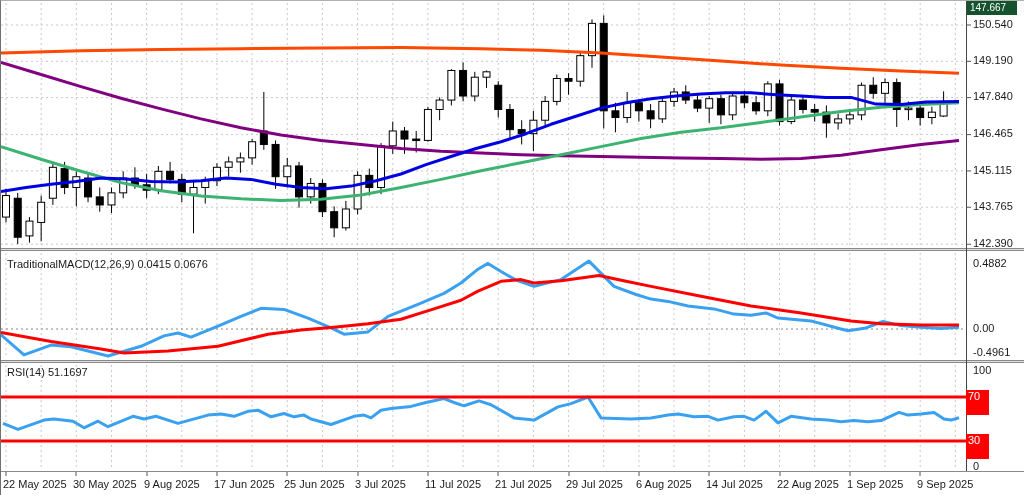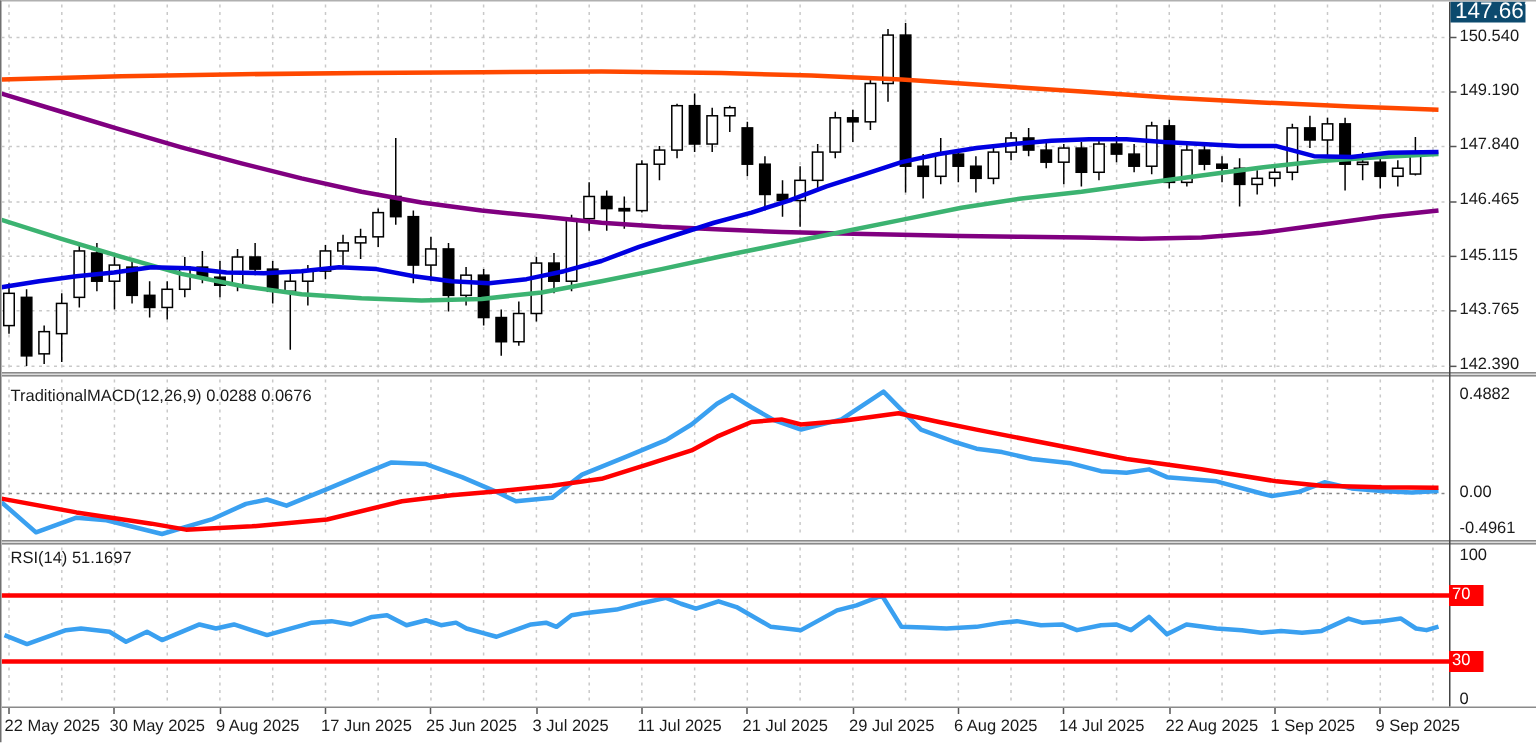--- a/index.html
+++ b/index.html
@@ -4,23 +4,23 @@
 <style>
   html,body{margin:0;padding:0;background:#fff;}
   .window{position:relative;width:1024px;height:495px;background:#ffffff;
     font-family:"Liberation Sans",sans-serif;overflow:hidden;border-top:1px solid #b0b0b0;
     border-left:1px solid #707070;box-sizing:border-box;}
   svg{position:absolute;left:0;top:0;}
   .lbl{position:absolute;font-size:11px;color:#1a1a1a;white-space:nowrap;line-height:13px;}
   .title{left:6px;top:4px;font-weight:bold;}
   .title span{margin-right:4px;}
   .axlbl{left:972px;}
-  .pricebox{position:absolute;left:966px;width:50px;height:14px;background:#0c4a6e;color:#fff;
-    font-size:15px;line-height:14px;padding-left:3px;box-sizing:border-box;z-index:5;}
-  .lvlbox{position:absolute;left:965px;width:23px;height:14px;background:#ff0000;color:#fff;
+  .pricebox{position:absolute;left:966px;width:50px;height:14px;background:#14532d;color:#fff;
+    font-size:10px;line-height:14px;padding-left:3px;box-sizing:border-box;z-index:5;}
+  .lvlbox{position:absolute;left:965px;width:23px;height:25px;background:#ff0000;color:#fff;
     font-size:11px;line-height:13px;padding-left:2px;box-sizing:border-box;z-index:4;}
   .datelbl{top:477px;}
 </style>
 </head>
 <body>
 
 <div class="window">
   <svg id="chart-svg" width="1024" height="495">
       <defs>
         <clipPath id="clip-main">
@@ -323,21 +323,21 @@
       <line x1="965" y1="24" x2="970" y2="24" stroke="#555" stroke-width="1"></line>
       <line x1="965" y1="60.31499999999985" x2="970" y2="60.31499999999985" stroke="#555" stroke-width="1"></line>
       <line x1="965" y1="96.6299999999997" x2="970" y2="96.6299999999997" stroke="#555" stroke-width="1"></line>
       <line x1="965" y1="133.6174999999997" x2="970" y2="133.6174999999997" stroke="#555" stroke-width="1"></line>
       <line x1="965" y1="169.93249999999952" x2="970" y2="169.93249999999952" stroke="#555" stroke-width="1"></line>
       <line x1="965" y1="206.24750000000014" x2="970" y2="206.24750000000014" stroke="#555" stroke-width="1"></line>
       <line x1="965" y1="243.23500000000013" x2="970" y2="243.23500000000013" stroke="#555" stroke-width="1"></line>
     </svg>
 
 
-  <div class="lbl" style="left:6px;top:257px">TraditionalMACD(12,26,9) 0.0288 0.0676</div>
+  <div class="lbl" style="left:6px;top:257px">TraditionalMACD(12,26,9) 0.0415 0.0676</div>
   <div class="lbl" style="left:6px;top:365px">RSI(14) 51.1697</div>
 
   <div class="lbl axlbl" style="top:17px">150.540</div>
   <div class="lbl axlbl" style="top:53px">149.190</div>
   <div class="lbl axlbl" style="top:89px;z-index:1">147.840</div>
   <div class="lbl axlbl" style="top:126px">146.465</div>
   <div class="lbl axlbl" style="top:163px">145.115</div>
   <div class="lbl axlbl" style="top:199px">143.765</div>
   <div class="lbl axlbl" style="top:236px">142.390</div>
   <div class="pricebox">147.667</div>

